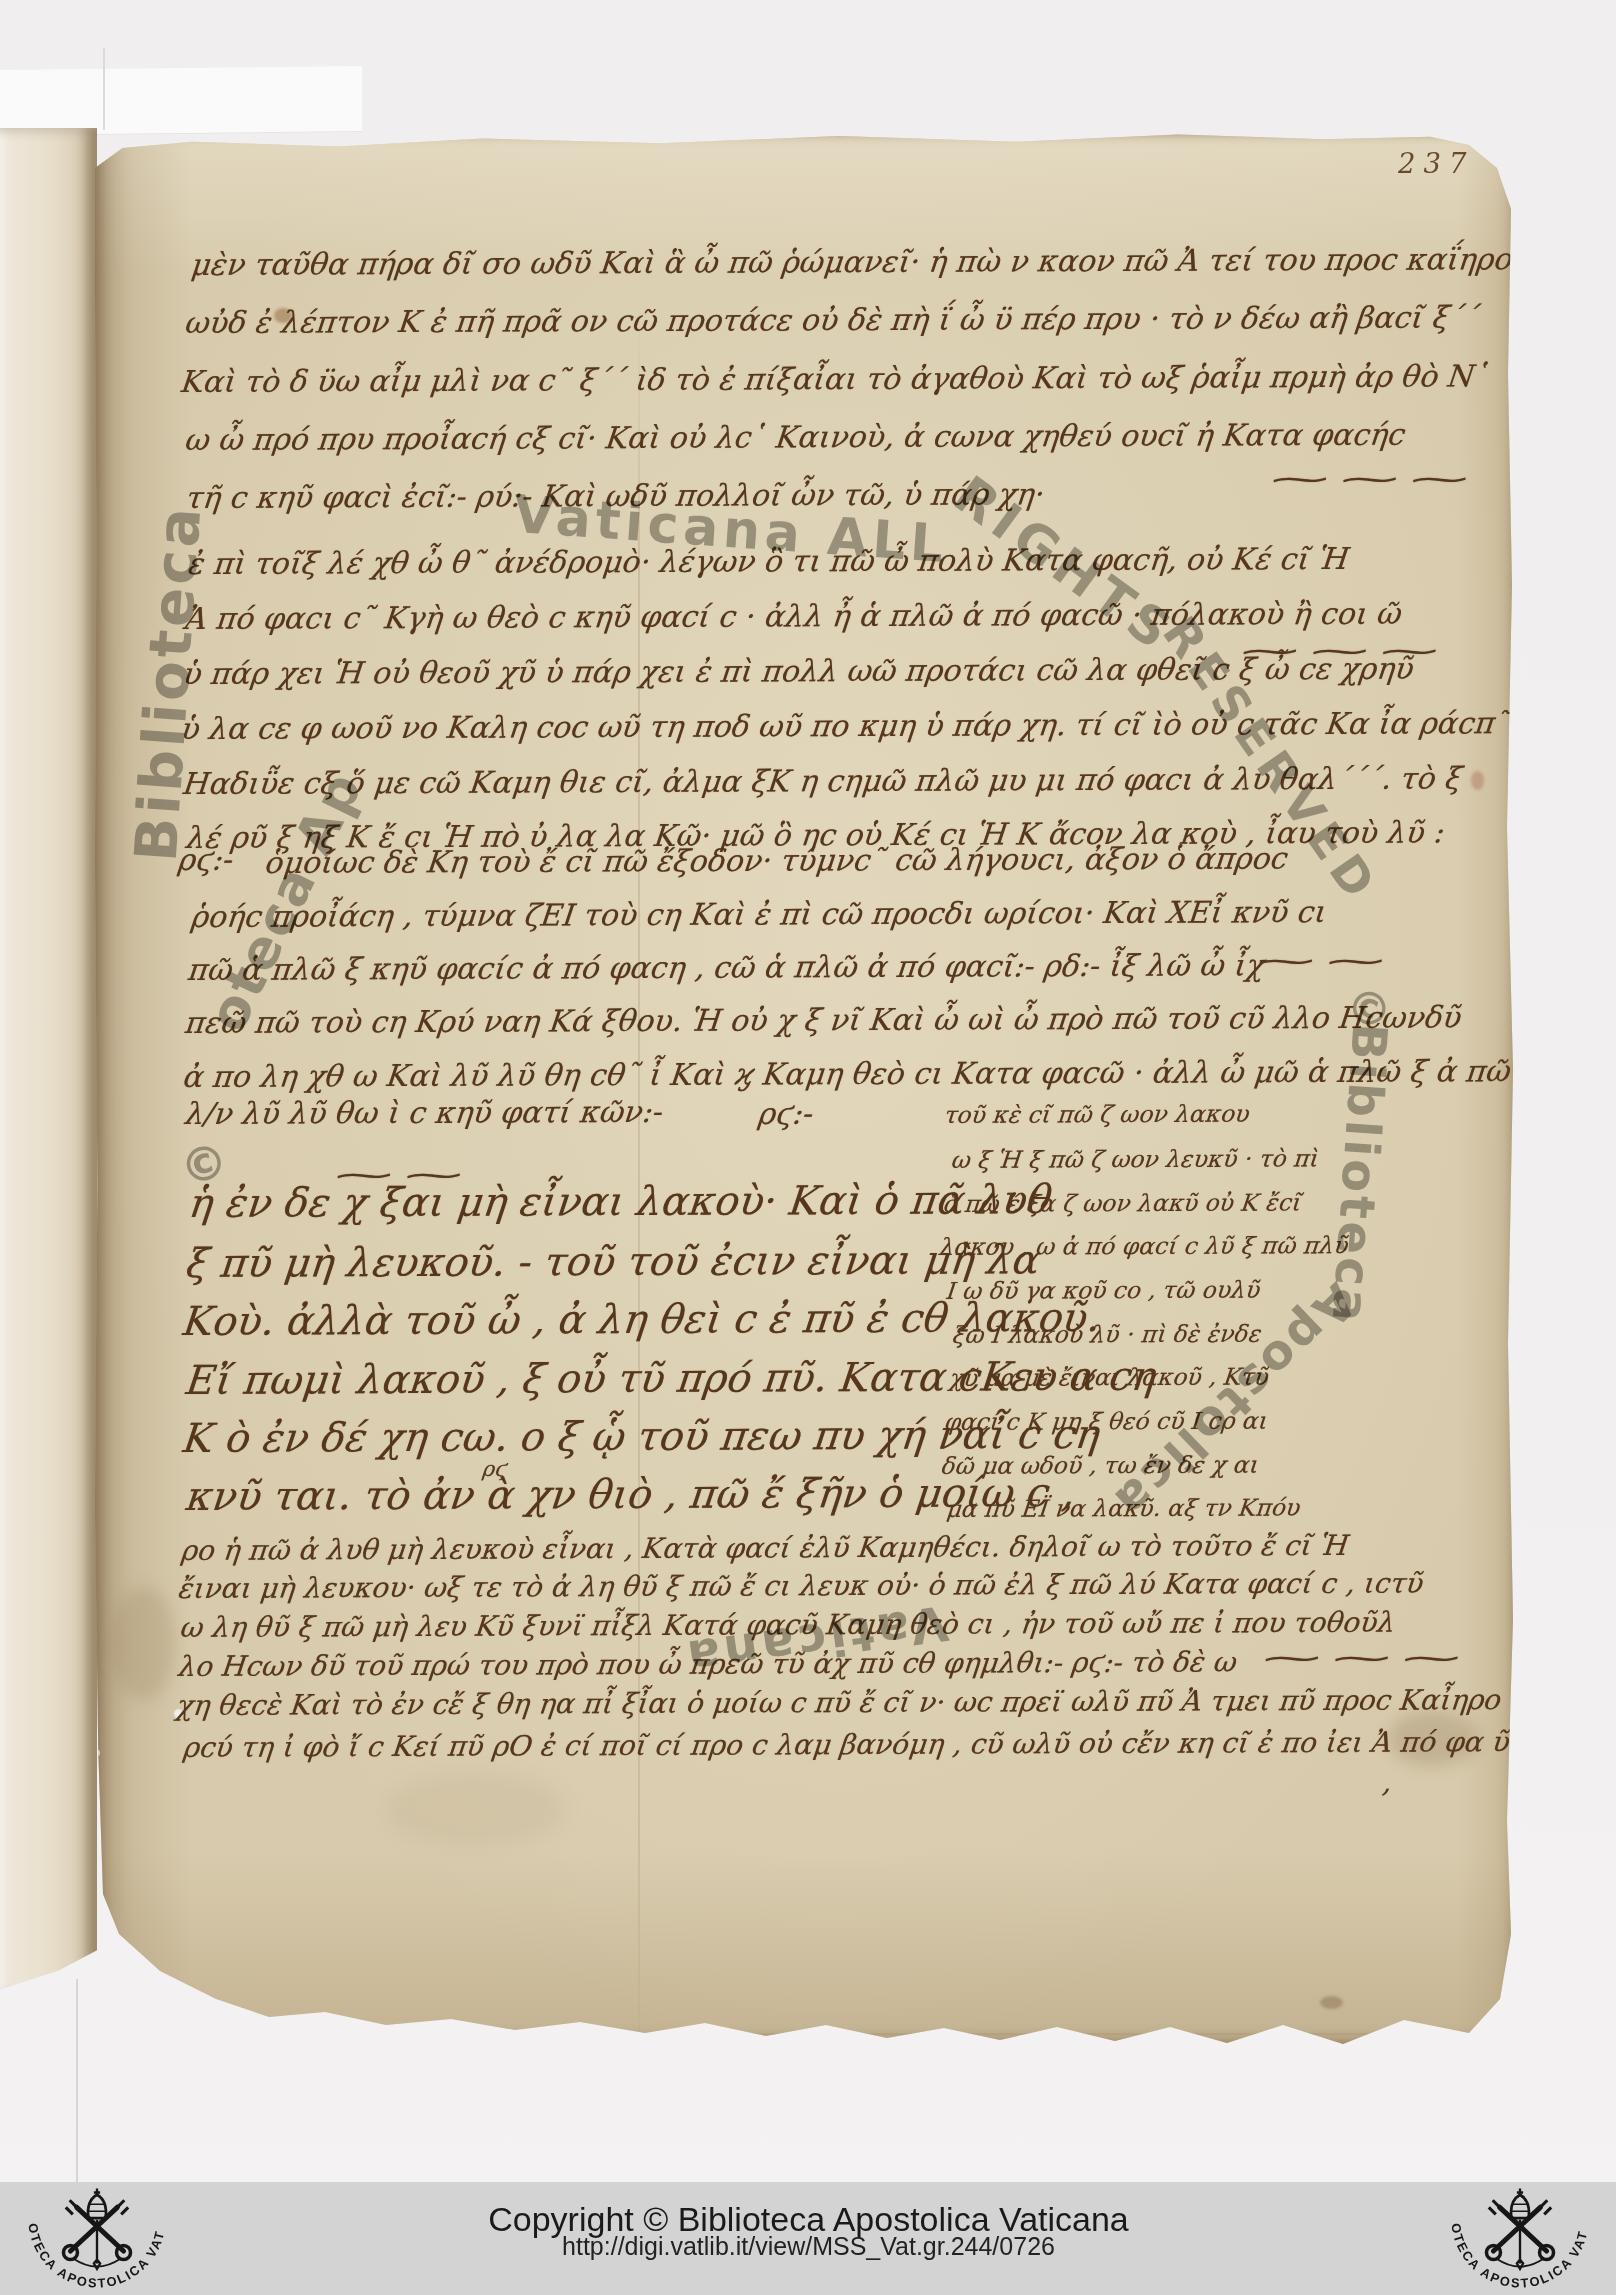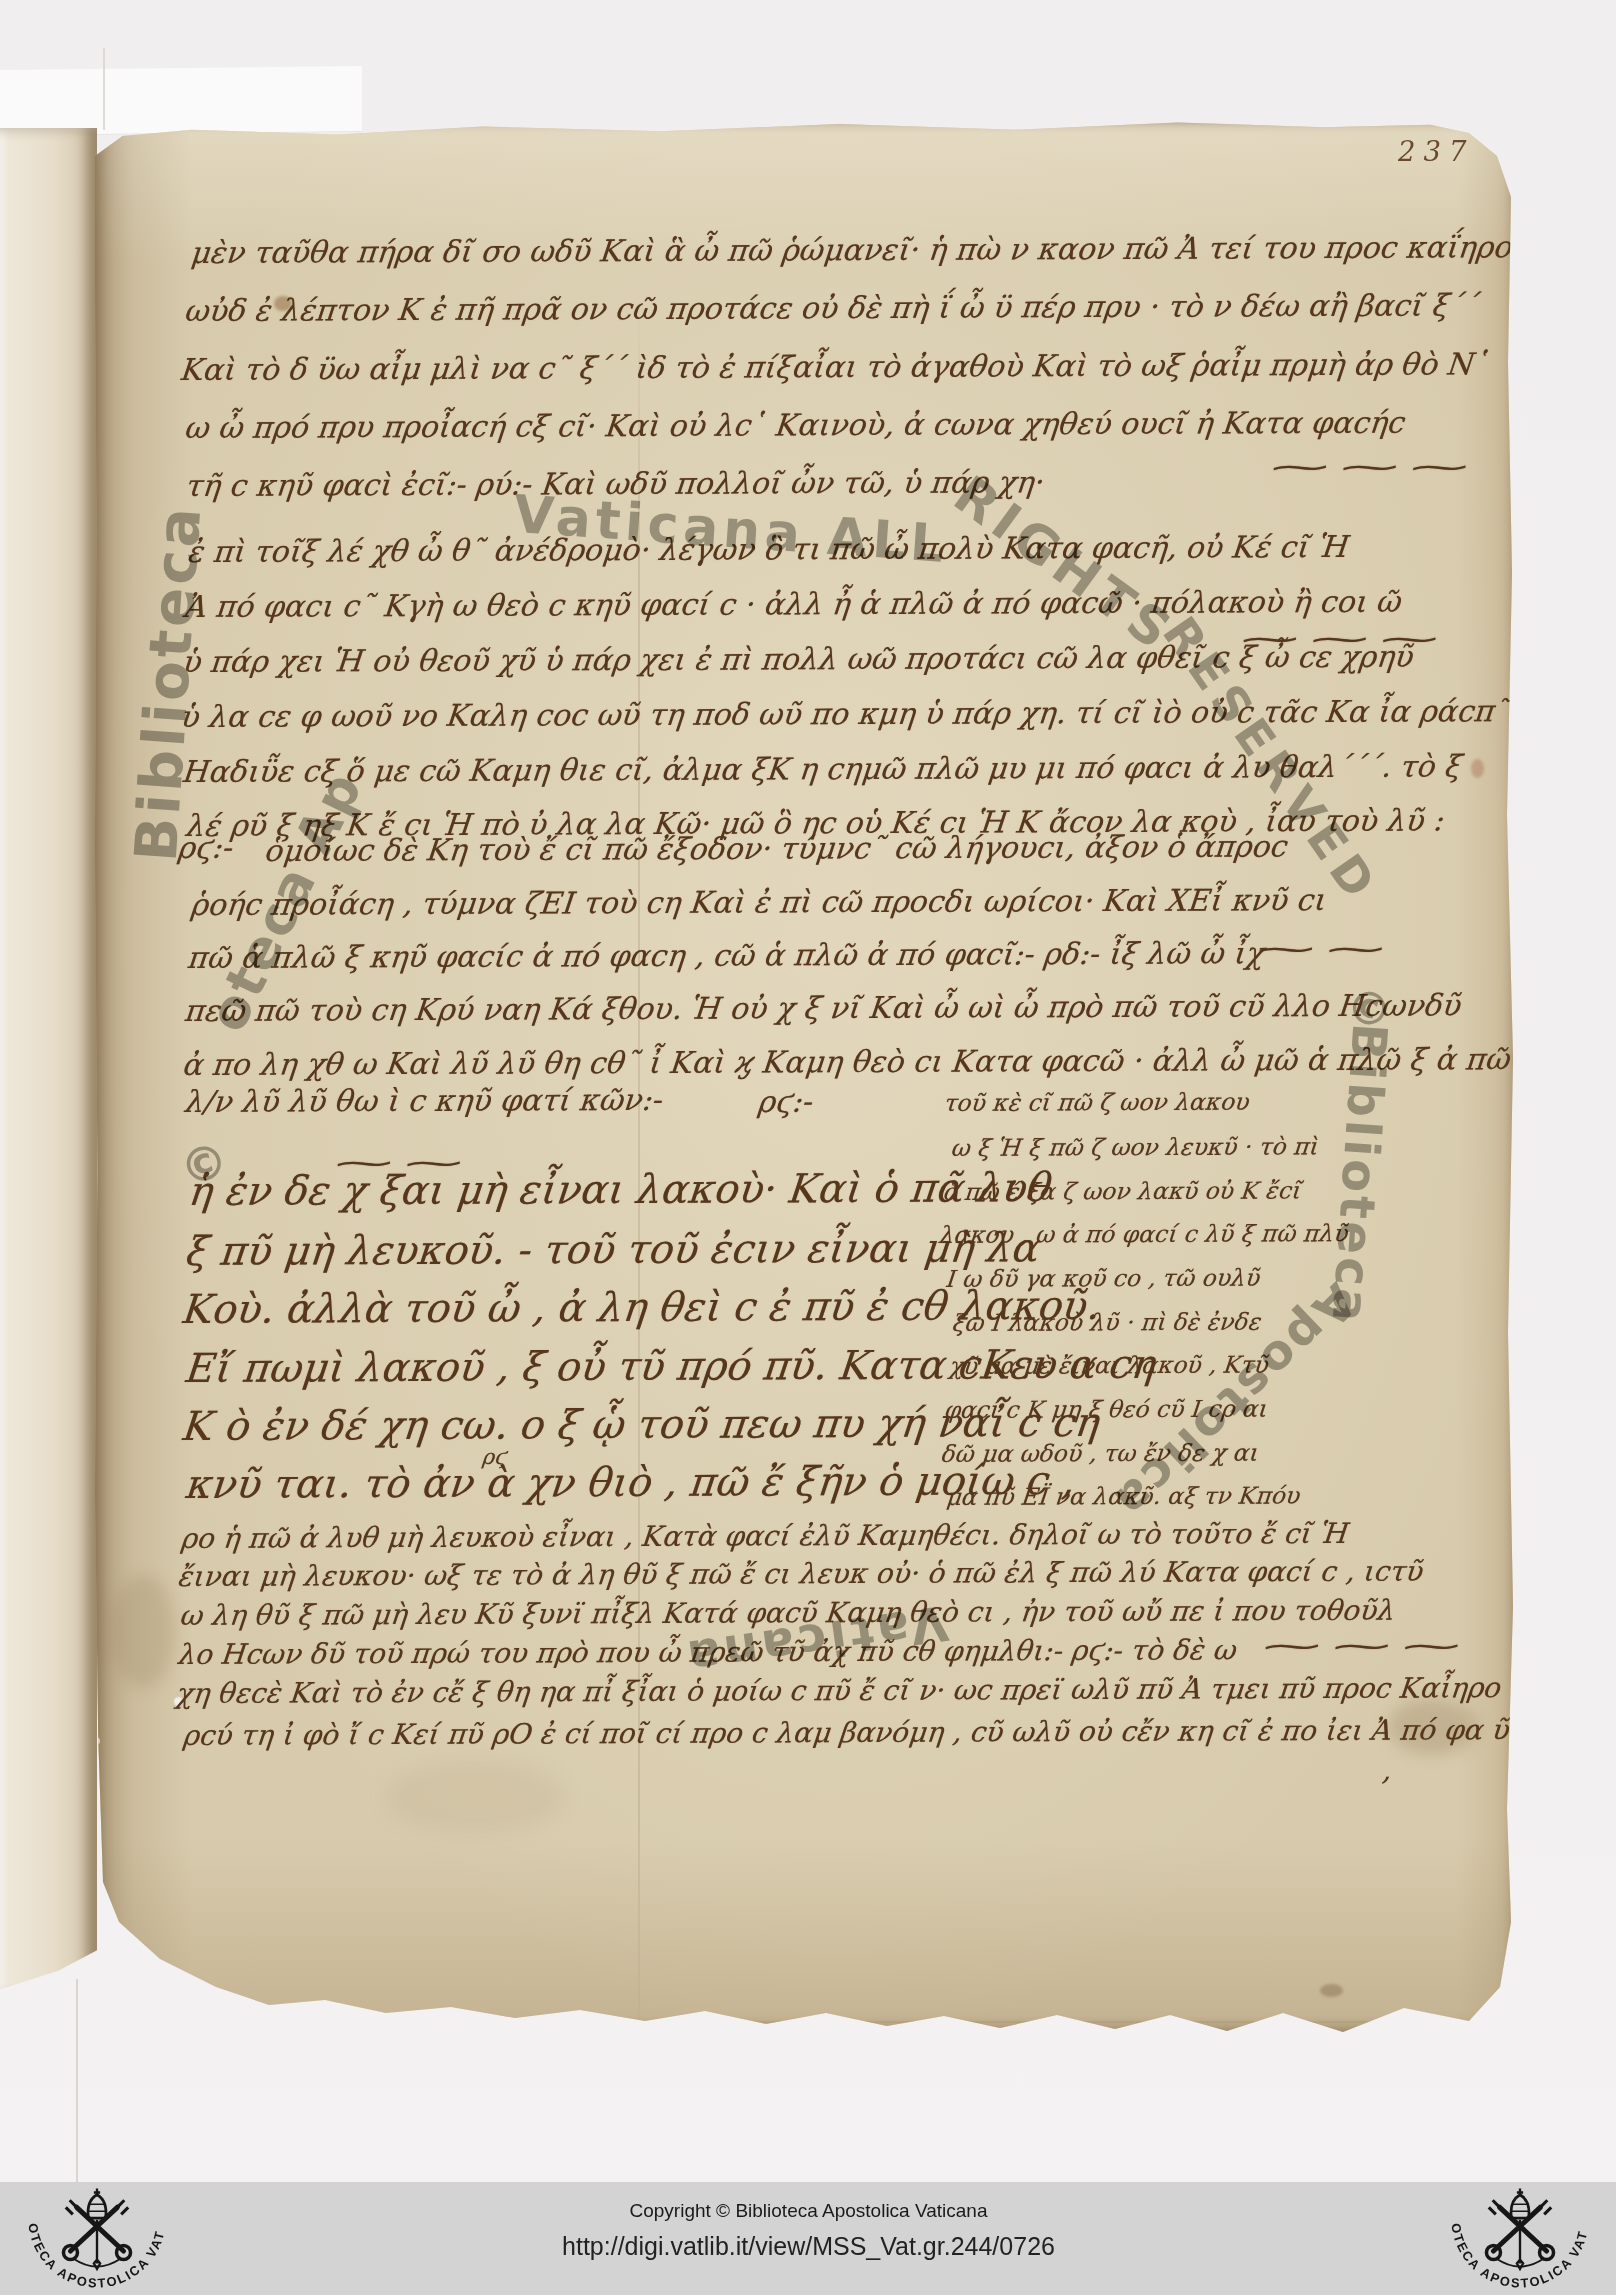--- a/index.html
+++ b/index.html
@@ -8,21 +8,21 @@
          font-family:"Liberation Sans",sans-serif;}
   
   .white-edge-wedge{position:absolute;left:0;top:68px;width:362px;height:65px;
          background:#fafafa;transform:skewY(-0.6deg);border-bottom:1.6px solid #e7e4e0;}
   .top-seam{position:absolute;left:103px;top:48px;width:1.6px;height:82px;background:#dedbd6;}
   .left-strip{position:absolute;left:0;top:128px;width:97px;height:1869px;
          background:linear-gradient(90deg,#efe9dd 0%,#e7ddc9 55%,#d9cdb4 85%,#c6b493 100%);
          box-shadow:inset -11.3px 0 13px rgba(92,72,46,.42), inset 3.2px 0 6.5px rgba(255,255,255,.5);
          clip-path:polygon(0 0,100% 0,100% 97.5%,60% 98.6%,0 99.6%);}
   .bottom-seam{position:absolute;left:76px;top:1979px;width:1.6px;height:204px;background:#d9d5d0;}
-  .page{position:absolute;left:95px;top:120px;width:1419px;height:1912px;
+  .page{position:absolute;left:95px;top:132px;width:1419px;height:1912px;
         background:
           radial-gradient(ellipse at 52% 42%, rgba(243,235,214,.38), transparent 72%),
           linear-gradient(90deg, rgba(126,98,60,.40) 0px, rgba(126,98,60,.14) 39px, transparent 97px),
           linear-gradient(270deg, rgba(158,132,92,.28) 0px, transparent 57px),
           linear-gradient(180deg, rgba(236,229,209,.55) 0px, transparent 145px),
           linear-gradient(0deg, rgba(148,122,82,.30) 0px, transparent 194px),
           #d8cbad;
         box-shadow:inset 0 6.5px 9.7px -4.8px rgba(120,95,60,.5),
                    inset 0 -9.7px 14.5px -6.5px rgba(120,95,60,.45),
                    inset 13px 0 19.4px -8px rgba(100,75,45,.55),
@@ -46,21 +46,21 @@
   
   .ink-line{position:absolute;white-space:nowrap;font-family:"DejaVu Serif",serif;font-style:italic;
         color:#56371c;transform-origin:left center;text-shadow:0 0 0.8px rgba(86,55,28,.5);}
   
   .wm{position:absolute;white-space:nowrap;font-family:"DejaVu Sans",sans-serif;font-weight:600;
         color:rgba(96,93,86,.5);transform-origin:center center;mix-blend-mode:multiply;}
   
   .footer{position:absolute;left:0;bottom:0;width:1617px;height:113px;background:#d3d3d3;
         color:#1a1a1a;}
   .footer-line{position:absolute;left:0;width:100%;text-align:center;}
-  .f-copy{top:18px;font-size:19px;}
+  .f-copy{top:18px;font-size:34px;}
   .f-url{top:50px;font-size:25px;color:#222;}
   .f-pow{top:81px;font-size:19.4px;color:#2a2a2a;}
   .seal{position:absolute;width:158px;height:103px;}
   .seal-left{left:18px;top:4.8px;}
   .seal-right{right:18px;top:4.8px;}
 </style>
 </head>
 <body>
 
 <div id="stage">

